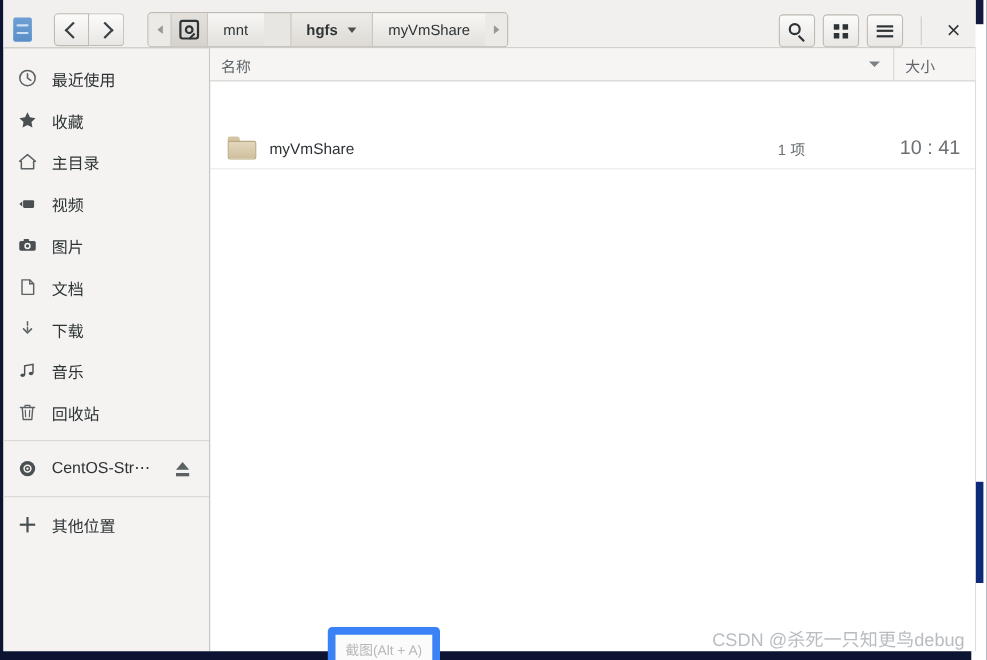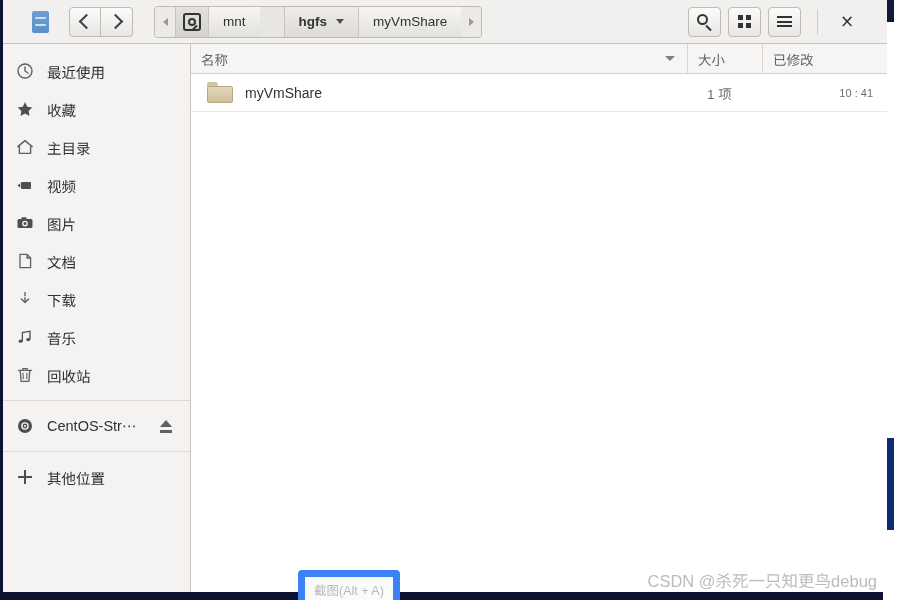--- a/index.html
+++ b/index.html
@@ -55,22 +55,22 @@
   }
 
   
   .headerbar {
     position: relative;
     height: 44px;
     min-height: 44px;
     background: #f1f0ee;
     border-bottom: 1px solid #c5c2bd;
     display: flex;
-    align-items: center;
-    padding: 0 20px;
+    align-items: flex-end;
+    padding: 0 0;
     box-sizing: border-box;
     gap: 20px;
   }
   .hb-left {
     display: flex;
     align-items: center;
     gap: 9px;
   }
   .app-icon {
     width: 17px;
@@ -358,20 +358,21 @@
   .plus-icon::after  { left: 8px; top: 2px; width: 2px; height: 14px; }
 
   
   .content {
     flex: 1;
     display: flex;
     flex-direction: column;
     min-width: 0;
     background: #ffffff;
     position: relative;
+    gap: 42px;
   }
   .list-header {
     display: flex;
     height: 29px;
     min-height: 29px;
     background: #f6f5f3;
     border-bottom: 1px solid #d5d2cd;
     font-size: 13.5px;
     color: #60656a;
     align-items: stretch;
@@ -420,21 +421,21 @@
     text-align: center;
     color: #6a6f73;
     font-size: 13.5px;
   }
   .cell-mod {
     width: 125px;
     padding-right: 14px;
     box-sizing: border-box;
     text-align: right;
     color: #6a6f73;
-    font-size: 11px;
+    font-size: 18px;
   }
   .folder-icon {
     width: 26px; height: 21px;
     position: relative;
     flex: none;
   }
   .folder-icon .tab {
     position: absolute;
     left: 0; top: 0;
     width: 11px; height: 5px;
@@ -695,23 +696,20 @@
 
     <div class="content">
 
       <div class="list-header">
         <div class="lh-cell lh-name">
           <span>名称</span>
           <span class="sort-caret"></span>
         </div>
         <div class="lh-cell lh-size">
           <span>大小</span>
-        </div>
-        <div class="lh-cell lh-mod">
-          <span>已修改</span>
         </div>
       </div>
 
       <div class="rows">
         <div class="row">
           <div class="cell-name">
             <span class="folder-icon">
               <span class="tab"></span>
                 <span class="bodyf"></span>
             </span>

